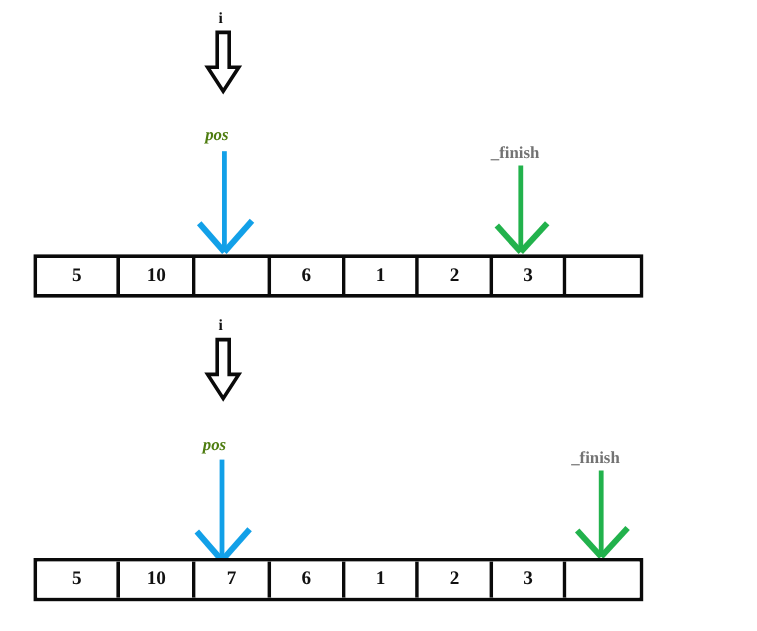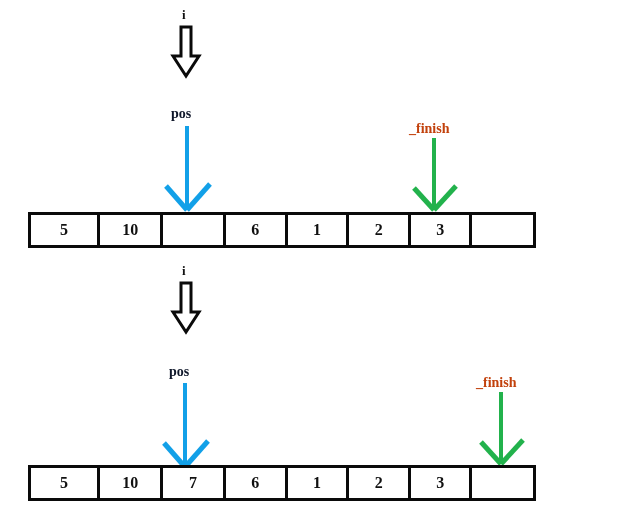--- a/index.html
+++ b/index.html
@@ -50,24 +50,25 @@
     font-size: 14px;
     font-weight: 700;
     white-space: nowrap;
     letter-spacing: 0px;
   }
   .label-i {
     color: #111111;
     font-size: 13px;
   }
   .label-pos {
-    color: #0f172a;
+    color: #4d7c0f;
+    font-style: italic;
   }
   .label-finish {
-    color: #c2410c;
+    color: #737373;
   }
 
   
   .arrow-svg {
     position: absolute;
     overflow: visible;
   }
 
   
   .watermark {

